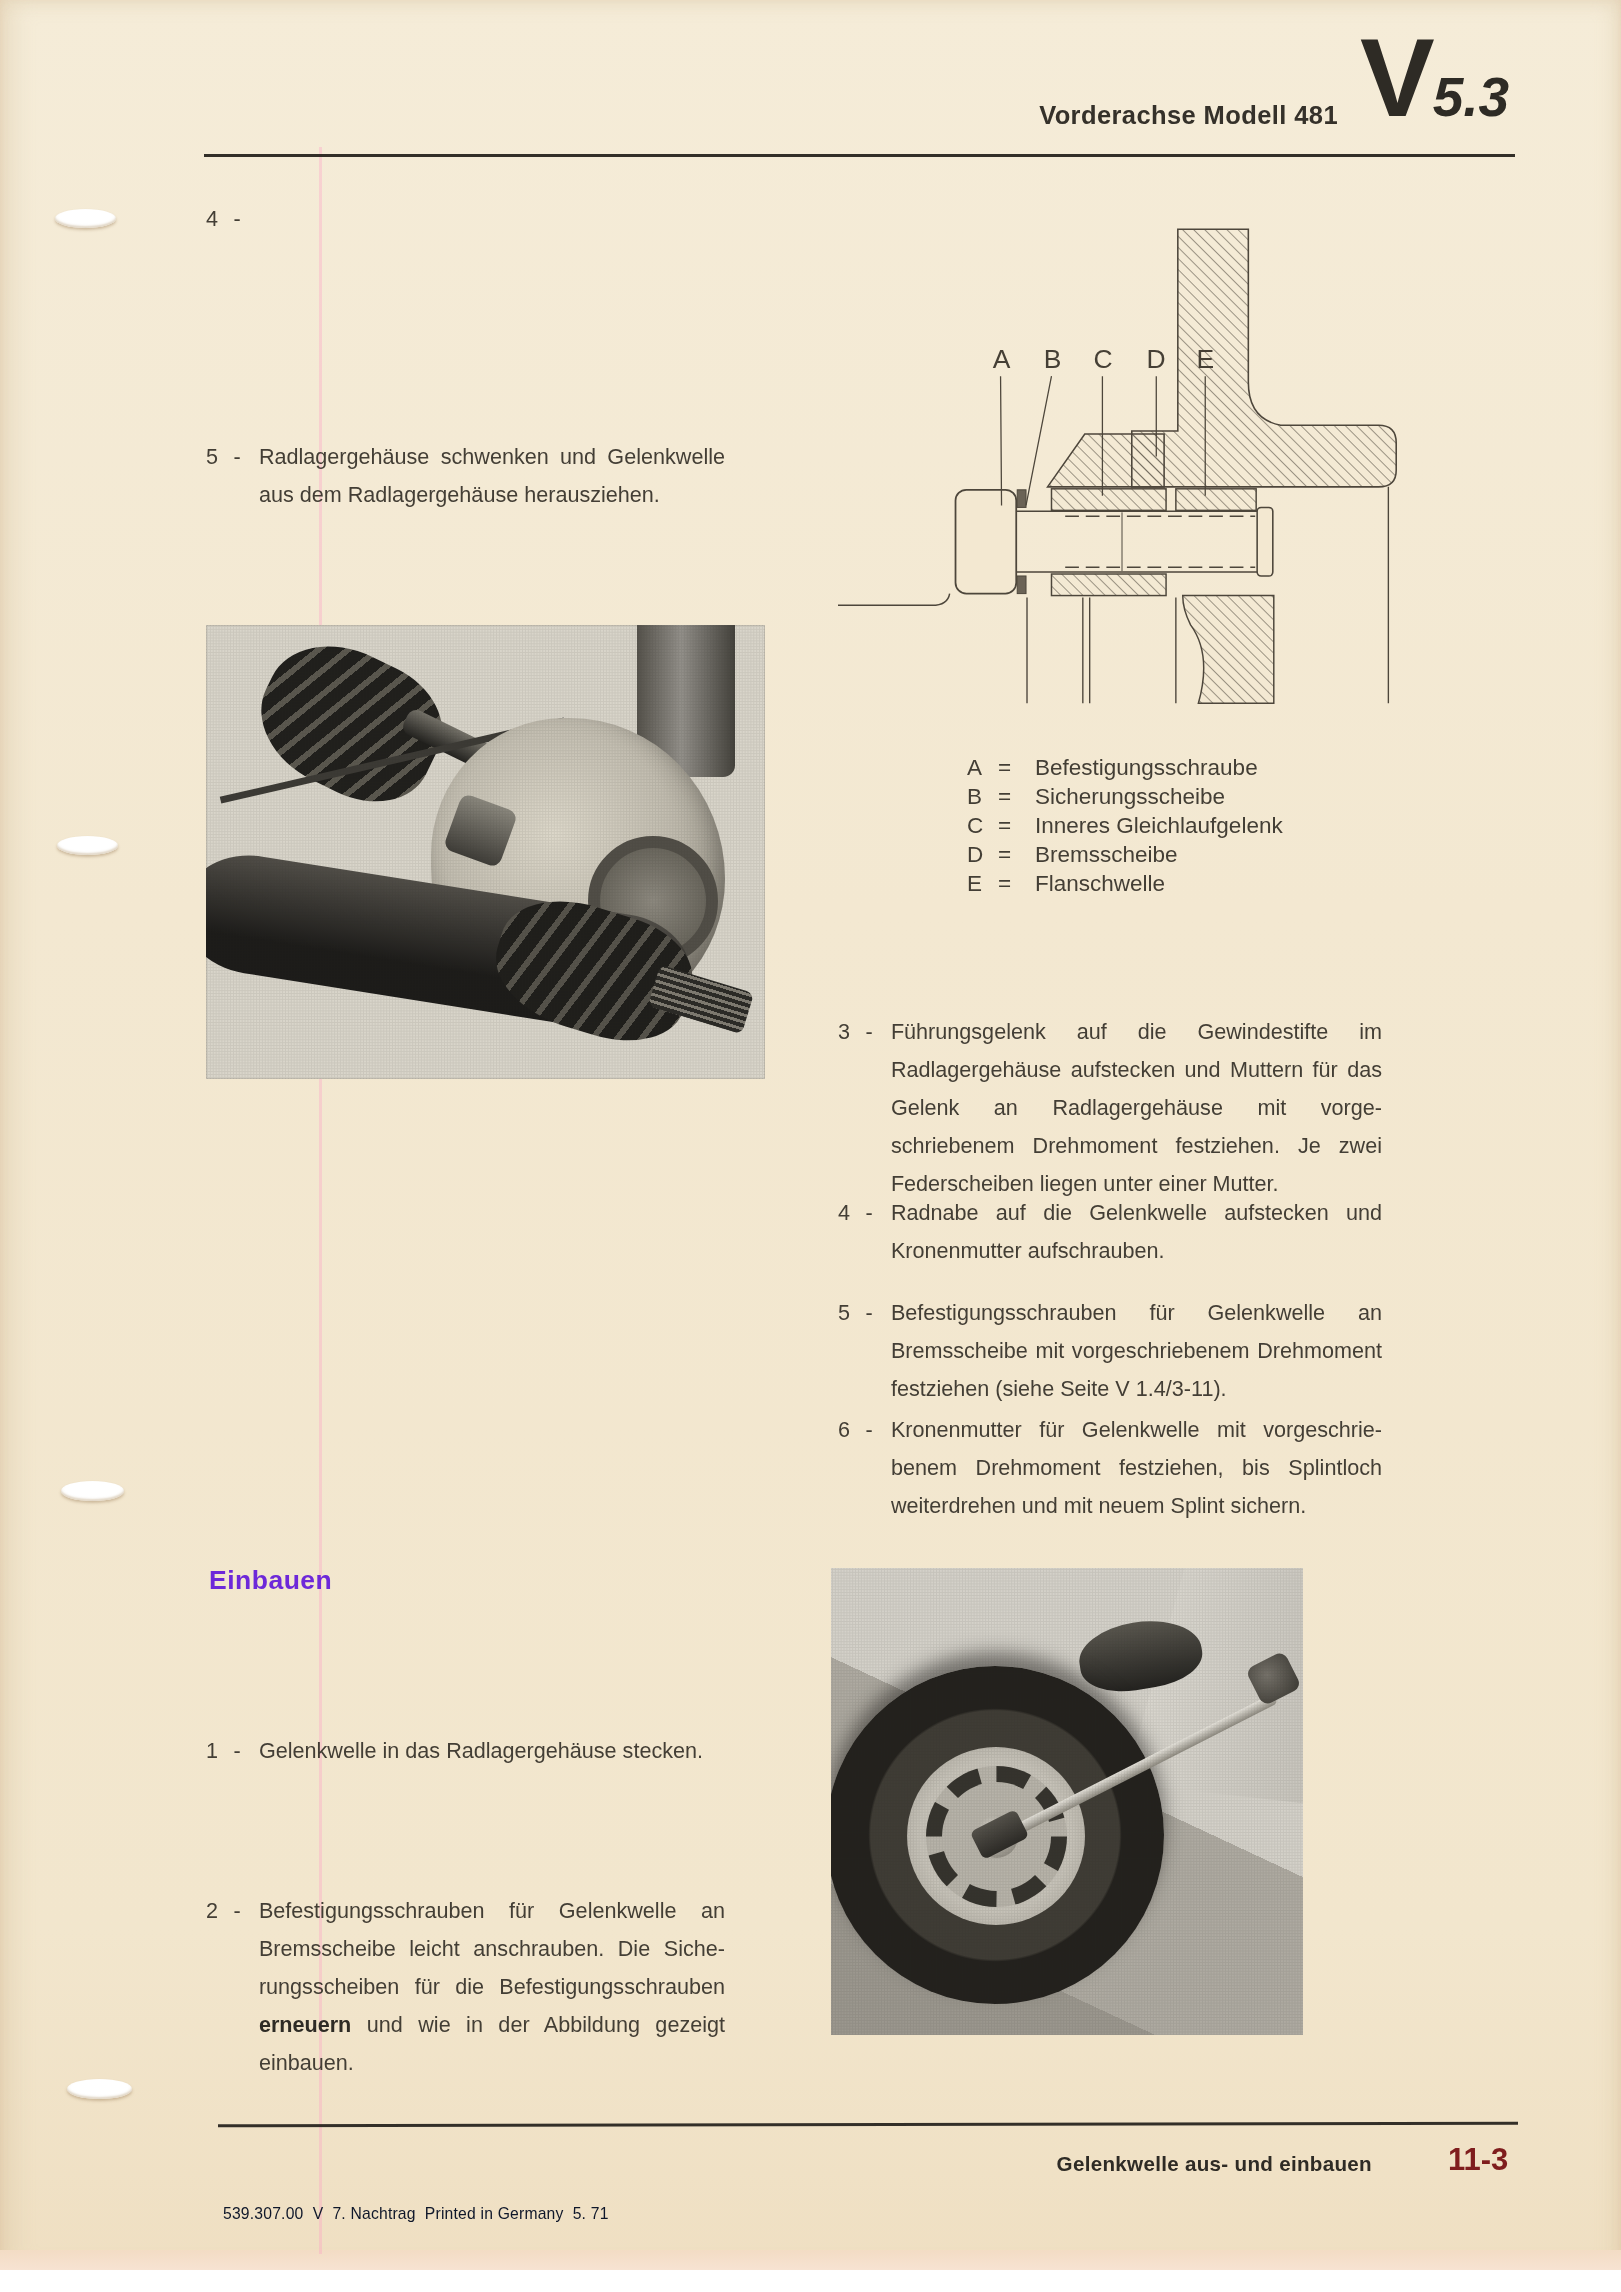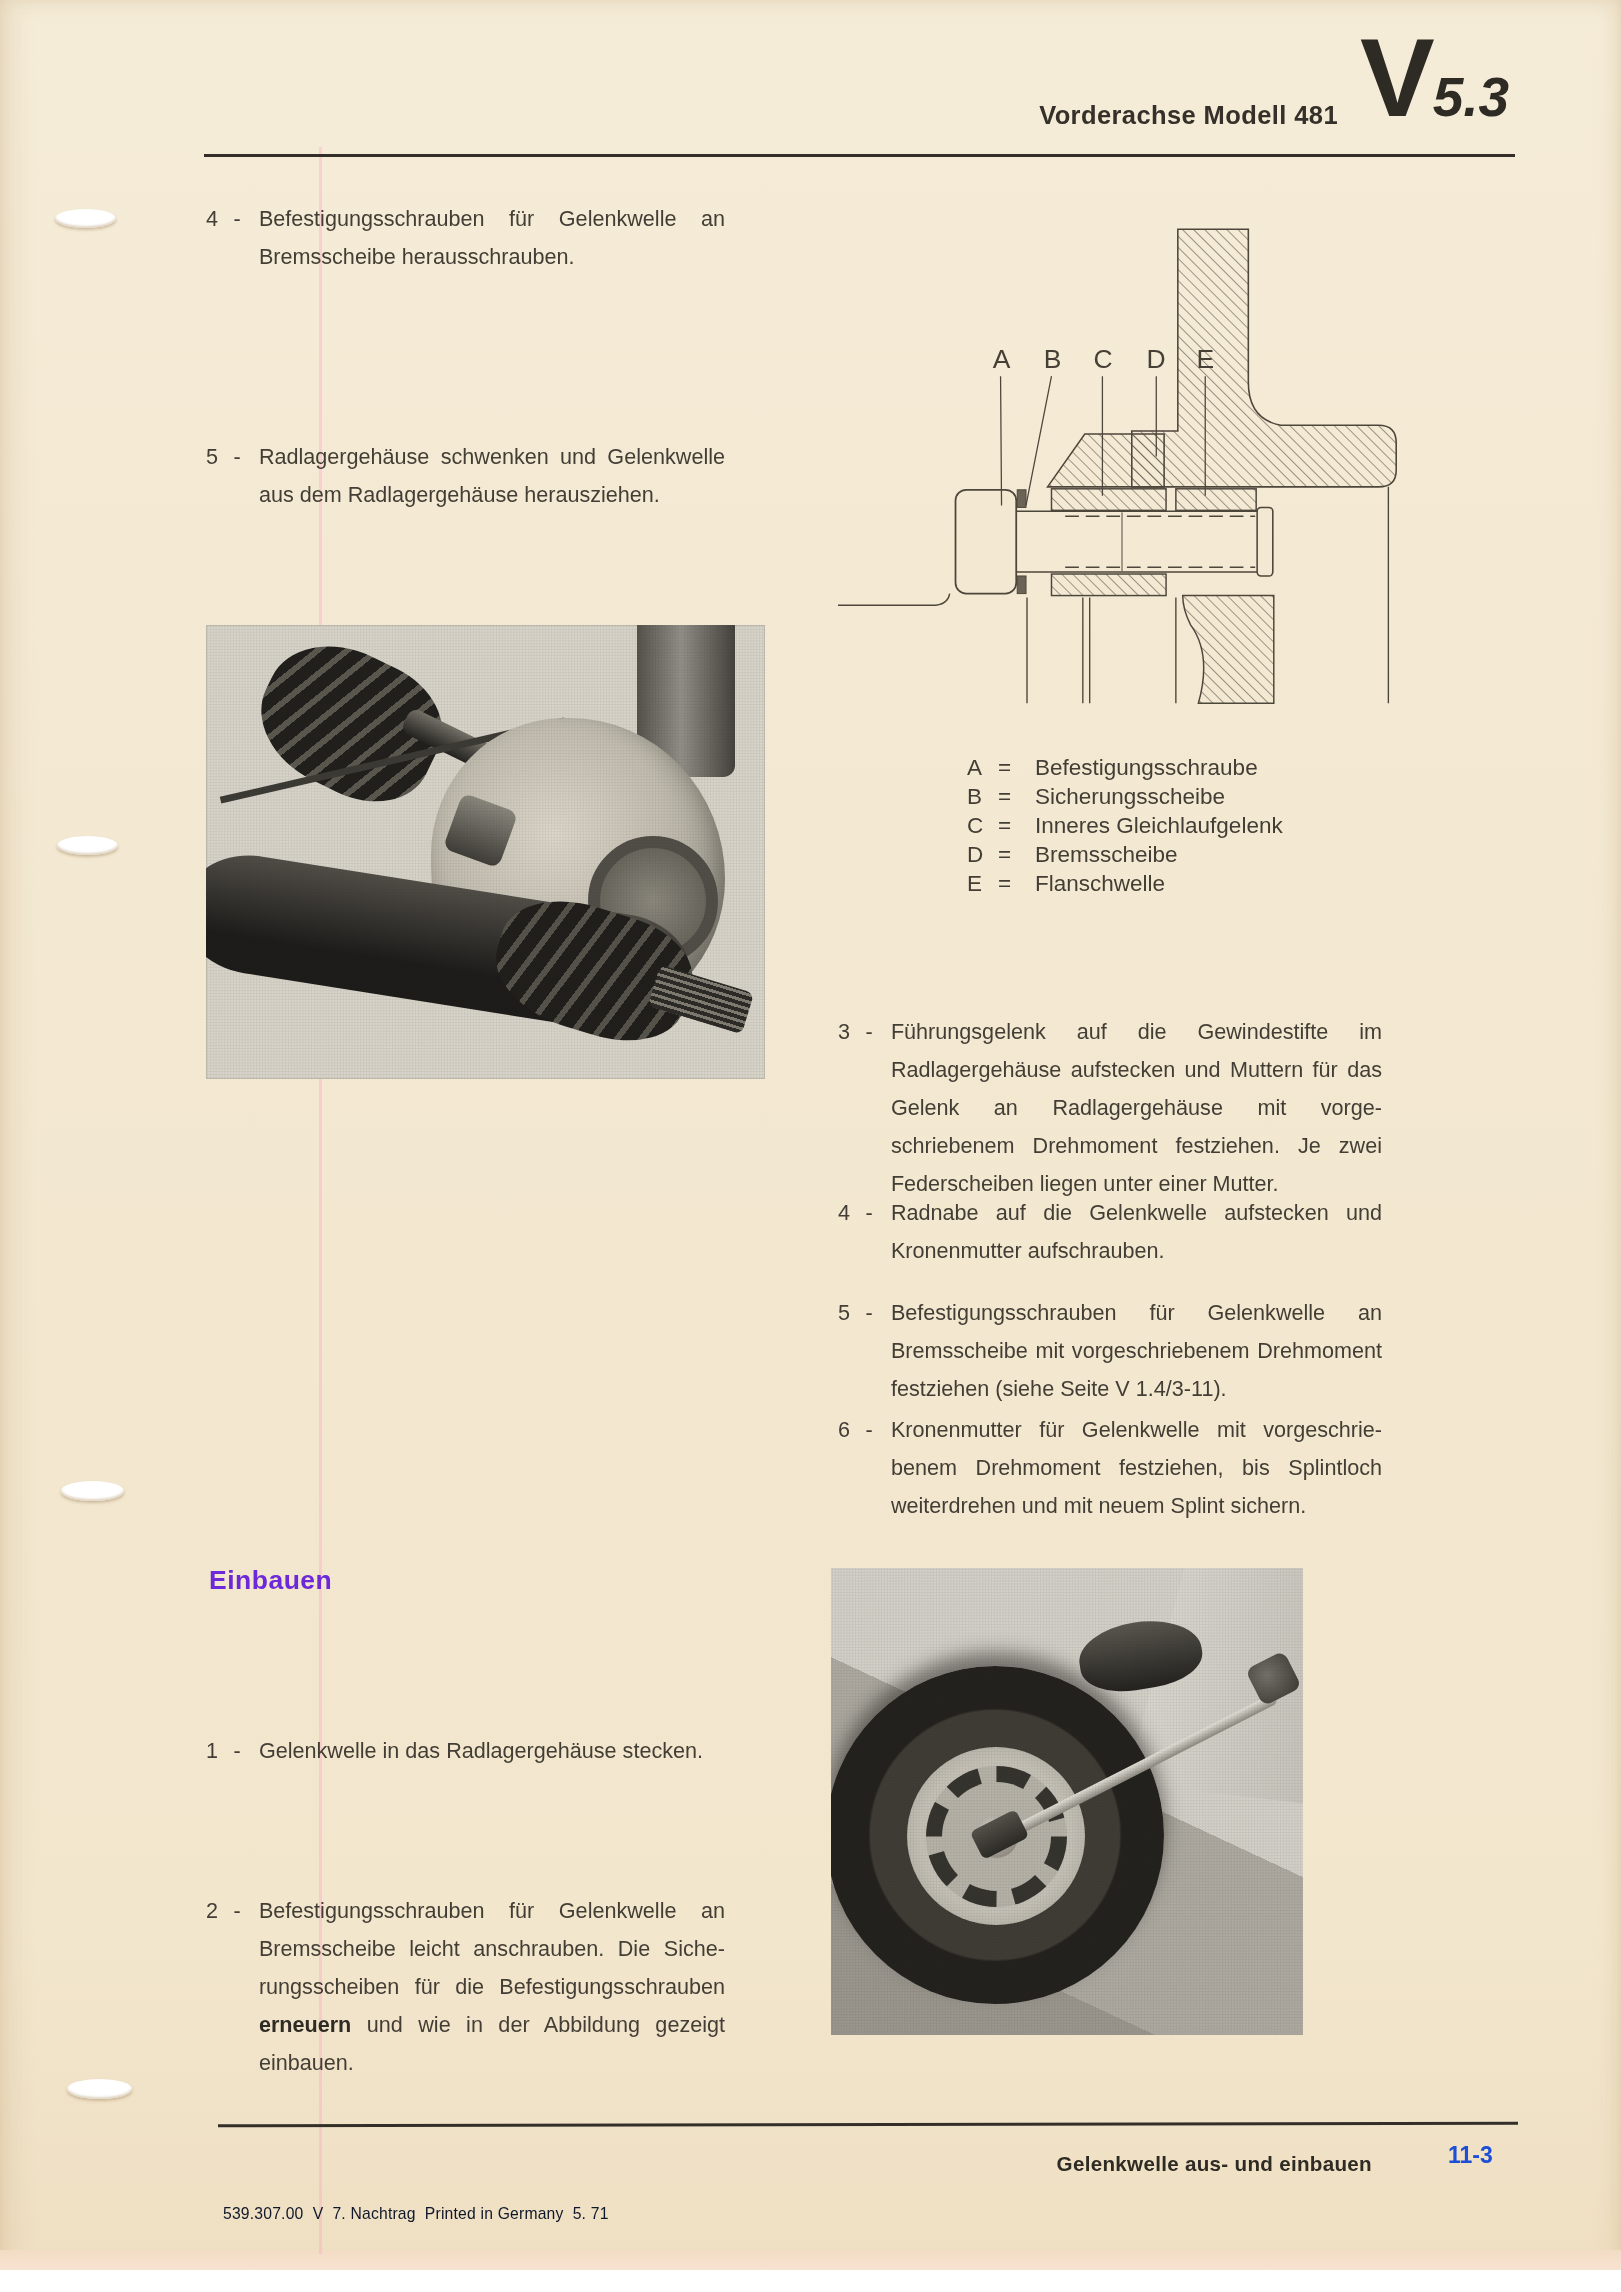--- a/index.html
+++ b/index.html
@@ -26,21 +26,21 @@
   .ssep{flex:none;width:25.5px;}
   .stext{flex:1;text-align:justify;hyphens:manual;}
   .stext strong{color:#2e2b25;}
   .heading{font-size:26.5px;font-weight:bold;color:#6d28d9;letter-spacing:0.5px;}
   
   .legend-row{display:flex;font-size:22.5px;line-height:29px;color:#433e35;}
   .lkey{flex:none;width:31px;}
   .leq{flex:none;width:37px;}
   
   .f-title{font-size:20.6px;font-weight:bold;color:#2e2b25;text-align:right;letter-spacing:0.3px;}
-  .f-page{font-size:23px;font-weight:bold;color:#1d4ed8;}
+  .f-page{font-size:31px;font-weight:bold;color:#7f1d1d;}
   .f-imprint{font-size:15.7px;color:#0f172a;white-space:pre;letter-spacing:0.2px;}
   
   .photo{overflow:hidden;background:#d9d5ca;box-shadow:inset 0 0 0 1px rgba(120,110,95,.25);}
   .photo *{position:absolute;}
   .grain::after{content:"";position:absolute;left:0;top:0;right:0;bottom:0;
     background-image:radial-gradient(rgba(40,38,32,.10) 1px,transparent 1px);
     background-size:2.9px 2.9px;opacity:.8;pointer-events:none;}
   
   .diagram svg{display:block;}
 </style>
@@ -57,21 +57,20 @@
 
 <div class="abs scanline" style="left:319px;top:147px;height:2107px;"></div>
 
 <div class="abs hdr-title" style="left:882px;top:101px;width:456px;">Vorderachse Modell 481</div>
 <div class="abs hdr-mark" style="left:1360px;top:21.6px;"><span class="v">V</span><span class="n">5.3</span></div>
 <div class="abs rule" style="left:204px;top:154px;width:1311px;height:2.9px;"></div>
 
 <div class="abs step" style="left:206px;top:200px;width:519px;">
   <span class="snum">4</span>
   <span class="ssep">-</span>
-  <div class="stext">Befestigungsschrauben für Gelenkwelle an Bremsscheibe herausschrauben.</div>
 </div>
 <div class="abs step" style="left:206px;top:438px;width:519px;">
   <span class="snum">5</span>
   <span class="ssep">-</span>
   <div class="stext">Radlagergehäuse schwenken und Gelenkwelle aus dem Radlagergehäuse herausziehen.</div>
 </div>
 
 <div class="abs photo grain" style="left:206px;top:625px;width:559px;height:454px;">
   <div style="left:431px;top:-4.9px;width:98px;height:157px;background:linear-gradient(90deg,#55524b,#93908a 45%,#44423c);border-radius:0 0 11.8px 11.8px;"></div>
   <div style="left:54px;top:29px;width:181px;height:137px;transform:rotate(26deg);border-radius:45% 40% 40% 45%;background:repeating-linear-gradient(115deg,#201f1c 0 12.7px,#5b584f 12.7px 18.6px);"></div>

